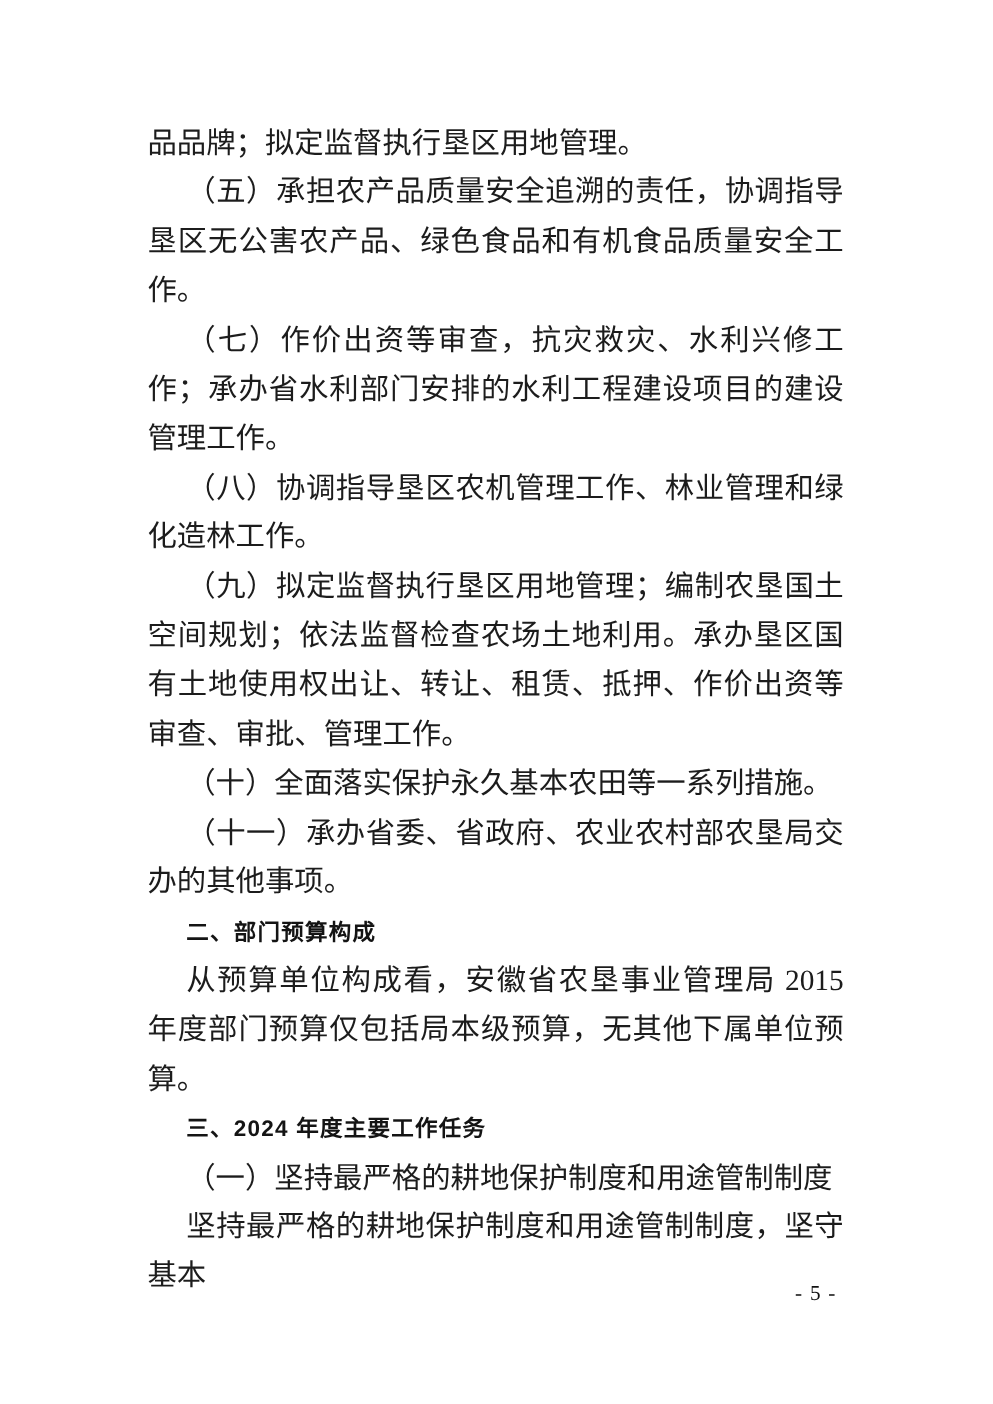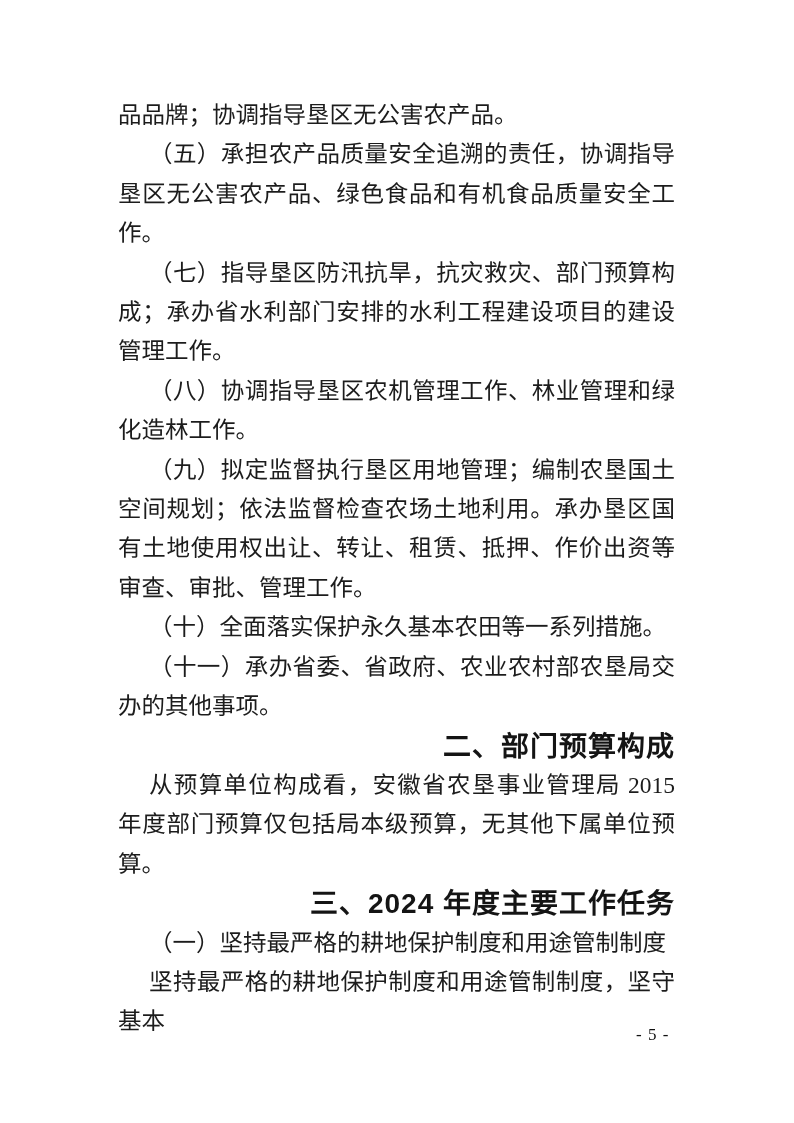--- a/index.html
+++ b/index.html
@@ -34,44 +34,44 @@
   }
   .doc-body p.continuation {
     text-indent: 0;
   }
   .doc-body h3.heading {
     margin: 0;
     padding: 0;
     text-indent: 31px;
     font-family: "Liberation Sans", "DejaVu Sans", sans-serif;
     font-weight: 700;
-    font-size: 28px;
+    font-size: 18px;
     line-height: 39.4px;
     letter-spacing: 1px;
-    text-align: right;
+    text-align: left;
     color: #141414;
   }
   .page-number {
     position: absolute;
     top: 1025px;
     left: 636px;
     font-family: "Liberation Serif", "DejaVu Serif", serif;
     font-size: 17px;
     color: #111111;
     letter-spacing: 1px;
   }
 </style>
 </head>
 <body>
 
 <div class="page">
   <div class="doc-body">
-    <p class="continuation">品品牌；协调指导垦区无公害农产品。</p>
+    <p class="continuation">品品牌；拟定监督执行垦区用地管理。</p>
     <p>（五）承担农产品质量安全追溯的责任，协调指导垦区无公害农产品、绿色食品和有机食品质量安全工作。</p>
-    <p>（七）指导垦区防汛抗旱，抗灾救灾、部门预算构成；承办省水利部门安排的水利工程建设项目的建设管理工作。</p>
+    <p>（七）作价出资等审查，抗灾救灾、水利兴修工作；承办省水利部门安排的水利工程建设项目的建设管理工作。</p>
     <p>（八）协调指导垦区农机管理工作、林业管理和绿化造林工作。</p>
     <p>（九）拟定监督执行垦区用地管理；编制农垦国土空间规划；依法监督检查农场土地利用。承办垦区国有土地使用权出让、转让、租赁、抵押、作价出资等审查、审批、管理工作。</p>
     <p>（十）全面落实保护永久基本农田等一系列措施。</p>
     <p>（十一）承办省委、省政府、农业农村部农垦局交办的其他事项。</p>
     <h3 class="heading">二、部门预算构成</h3>
     <p>从预算单位构成看，安徽省农垦事业管理局 2015 年度部门预算仅包括局本级预算，无其他下属单位预算。</p>
     <h3 class="heading">三、2024 年度主要工作任务</h3>
     <p>（一）坚持最严格的耕地保护制度和用途管制制度</p>
     <p>坚持最严格的耕地保护制度和用途管制制度，坚守基本</p>
   </div>

